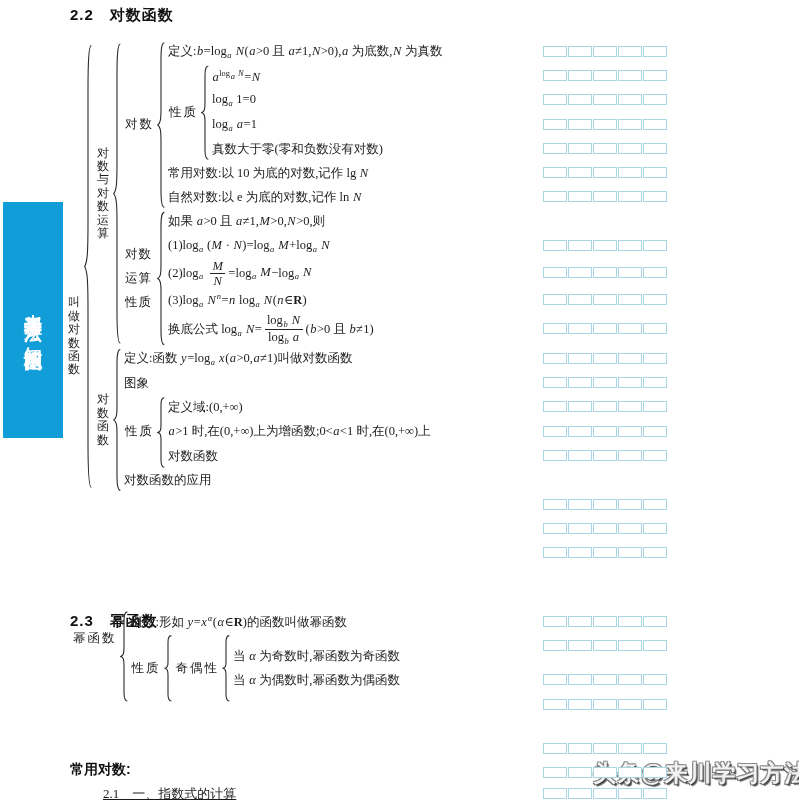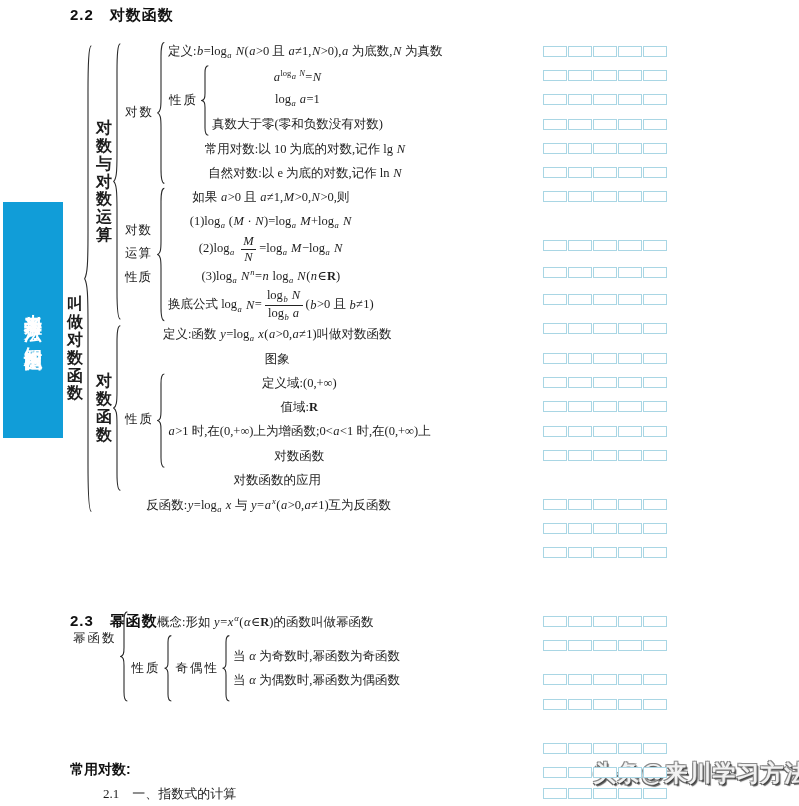--- a/index.html
+++ b/index.html
@@ -27,47 +27,47 @@
   }
   #heading-0{top:6px;}
   #heading-1{top:612px;}
   
   .tree{position:absolute;font-size:12.5px;line-height:1.25;}
   #tree-0{left:66px;top:40px;}
   #tree-1{left:72px;top:610px;}
   .group{display:flex;align-items:center;}
   .col{display:flex;flex-direction:column;justify-content:center;}
   .label{flex:none;letter-spacing:2px;padding:0 1px;position:relative;white-space:nowrap;}
-  .label.vert{white-space:normal;width:14px;font-size:16px;letter-spacing:0;
-              word-break:break-all;line-height:1.12;text-align:right;font-weight:bold;}
+  .label.vert{white-space:normal;width:14px;font-size:12px;letter-spacing:0;
+              word-break:break-all;line-height:1.12;text-align:center;}
   .label.w2{white-space:normal;width:29px;letter-spacing:1px;word-break:break-all;
             line-height:1.9;text-align:left;}
   .brace{width:8px;align-self:stretch;flex:none;margin:1px 3px 1px 2px;}
-  .leaf{min-height:24.3px;display:flex;align-items:center;white-space:nowrap;justify-content:center;}
+  .leaf{min-height:24.3px;display:flex;align-items:center;white-space:nowrap;}
   .leaf .txt{display:inline-block;}
   i.v{font-style:italic;padding:0 0.5px;}
   b.bv{font-weight:bold;}
   .sb{font-size:8.5px;vertical-align:-3px;letter-spacing:0;}
   .sp{font-size:8.5px;vertical-align:5px;letter-spacing:0;}
   .frac{display:inline-flex;flex-direction:column;align-items:center;
         vertical-align:middle;margin:0 2px;line-height:1.15;text-align:center;}
   .frac .num{padding:0 3px;}
   .frac .den{border-top:1px solid #222;padding:0 3px;}
   
   #boxes-layer{position:absolute;left:0;top:0;width:100%;height:100%;pointer-events:none;}
   .box-row{position:absolute;left:543px;display:flex;}
   .abox{width:24px;height:11px;border:1px solid #a9d6e4;background:#fff;
         margin-right:1px;box-sizing:border-box;}
   
   #kaofa{
     position:absolute;left:70px;top:761px;
     font-family:"Liberation Sans","DejaVu Sans",sans-serif;
     font-weight:bold;font-size:14px;color:#111;
   }
-  #line-21{position:absolute;left:103px;top:782px;font-size:13px;}
+  #line-21{position:absolute;left:103px;top:782px;font-size:13px;text-decoration:underline;}
   
   .watermark{
     position:absolute;left:593px;top:758px;
     font-family:"Liberation Sans","DejaVu Sans",sans-serif;
     font-weight:bold;font-size:23px;letter-spacing:1px;
     color:#f2f2f2;
     text-shadow:-1px -1px 0 #8a8a8a,1px -1px 0 #8a8a8a,-1px 1px 0 #6a6a6a,
                 1px 1px 0 #3f3f3f,2px 2px 1px #5c5c5c;
     white-space:nowrap;
   }
@@ -106,20 +106,23 @@
                   <div class="group">
                     <div class="label">性质</div>
                     <svg viewBox="0 0 12 100" preserveAspectRatio="none" class="brace">
                       <path d="M11 1 C7 1 6 5 6 11 L6 40 C6 47 5 49 1 50 C5 51 6 53 6 60 L6 89 C6 95 7 99 11 99" fill="none" stroke="#2b2b2b" stroke-width="1.1" vector-effect="non-scaling-stroke"></path>
                     </svg>
                     <div class="col">
                       <div class="leaf">
                         <span class="txt"><i class="v">a</i><span class="sp">log<span class="sb"><i class="v">a</i></span> <i class="v">N</i></span>=<i class="v">N</i></span>
                       </div>
                       <div class="leaf">
+                        <span class="txt">log<span class="sb"><i class="v">a</i></span> 1=0</span>
+                      </div>
+                      <div class="leaf">
                         <span class="txt">log<span class="sb"><i class="v">a</i></span> <i class="v">a</i>=1</span>
                       </div>
                       <div class="leaf">
                         <span class="txt">真数大于零(零和负数没有对数)</span>
                       </div>
                     </div>
                   </div>
                   <div class="leaf">
                     <span class="txt">常用对数:以 10 为底的对数,记作 lg <i class="v">N</i></span>
                   </div>
@@ -174,37 +177,31 @@
               <div class="group">
                 <div class="label">性质</div>
                 <svg viewBox="0 0 12 100" preserveAspectRatio="none" class="brace">
                   <path d="M11 1 C7 1 6 5 6 11 L6 40 C6 47 5 49 1 50 C5 51 6 53 6 60 L6 89 C6 95 7 99 11 99" fill="none" stroke="#2b2b2b" stroke-width="1.1" vector-effect="non-scaling-stroke"></path>
                 </svg>
                 <div class="col">
                   <div class="leaf">
                     <span class="txt">定义域:(0,+∞)</span>
                   </div>
                   <div class="leaf">
-                    <span class="txt">值域:<b class="bv">R</b></span>
-                  </div>
-                  <div class="leaf">
                     <span class="txt"><i class="v">a</i>&gt;1 时,在(0,+∞)上为增函数;0&lt;<i class="v">a</i>&lt;1 时,在(0,+∞)上</span>
                   </div>
                   <div class="leaf">
                     <span class="txt">对数函数</span>
                   </div>
                 </div>
               </div>
               <div class="leaf">
                 <span class="txt">对数函数的应用</span>
               </div>
             </div>
-          </div>
-          <div class="leaf">
-            <span class="txt">反函数:<i class="v">y</i>=log<span class="sb"><i class="v">a</i></span> <i class="v">x</i> 与 <i class="v">y</i>=<i class="v">a</i><span class="sp"><i class="v">x</i></span>(<i class="v">a</i>&gt;0,<i class="v">a</i>≠1)互为反函数</span>
           </div>
         </div>
       </div>
     </div>
 
   <div class="sec-heading" id="heading-1">2.3　幂函数</div>
   <div class="tree" id="tree-1">
       <div class="group">
         <div class="label" style="top: -18px;">幂函数</div>
         <svg viewBox="0 0 12 100" preserveAspectRatio="none" class="brace">

